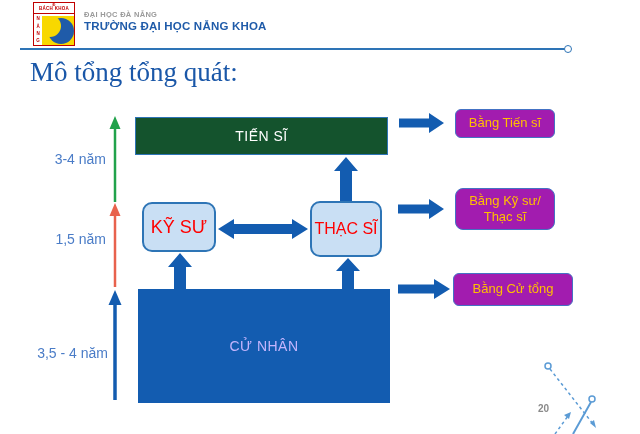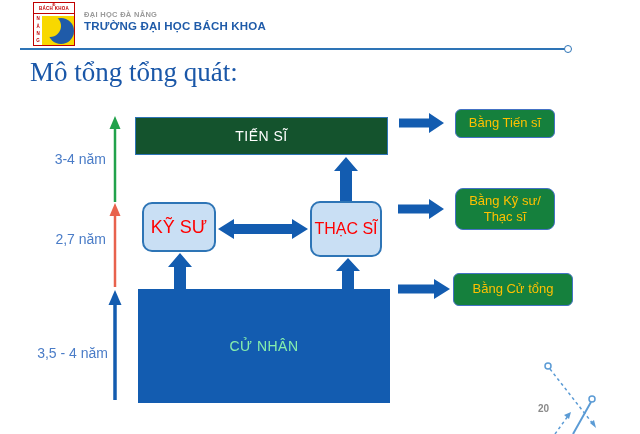--- a/index.html
+++ b/index.html
@@ -30,24 +30,24 @@
   .slide-title{
     left:30px;top:57px;font-family:"Liberation Serif",serif;
     font-size:27px;color:#1A57A8;
   }
 
   
   .lvl-box{display:flex;align-items:center;justify-content:center;box-sizing:border-box;}
   #box-tien-si{left:135px;top:117px;width:253px;height:38px;background:#14532d;border:1px solid #2E74B6;color:#ffffff;font-size:14px;letter-spacing:.5px;}
   #box-ky-su{left:142px;top:202px;width:74px;height:50px;background:#C9DFF4;border:2px solid #2E75B6;border-radius:10px;color:#FF0000;font-size:18px;}
   #box-thac-si{left:310px;top:201px;width:72px;height:56px;background:#C9DFF4;border:2px solid #2E75B6;border-radius:10px;color:#FF0000;font-size:16px;}
-  #box-cu-nhan{left:138px;top:289px;width:252px;height:114px;background:#135CB0;color:#86efac;font-size:14px;letter-spacing:.5px;}
+  #box-cu-nhan{left:138px;top:289px;width:252px;height:114px;background:#135CB0;color:#c4b5fd;font-size:14px;letter-spacing:.5px;}
 
   
-  .deg-box{background:#15803d;border:1px solid #4472C4;border-radius:6px;color:#FFC000;font-size:13px;display:flex;align-items:center;justify-content:center;text-align:center;line-height:1.25;box-sizing:border-box;}
+  .deg-box{background:#a21caf;border:1px solid #4472C4;border-radius:6px;color:#FFC000;font-size:13px;display:flex;align-items:center;justify-content:center;text-align:center;line-height:1.25;box-sizing:border-box;}
   #deg-tien-si{left:455px;top:109px;width:100px;height:29px;}
   #deg-ky-su{left:455px;top:188px;width:100px;height:42px;border-radius:8px;}
   #deg-cu-nhan{left:453px;top:273px;width:120px;height:33px;}
 
   
   .dur{width:88px;text-align:right;font-size:14px;color:#4A7CC7;}
   #dur-1{left:18px;top:151px;}
   #dur-2{left:18px;top:231px;}
   #dur-3{left:20px;top:345px;}
 
@@ -75,21 +75,21 @@
       <div class="logo-main">
         <svg width="32" height="29" viewBox="0 0 32 29">
           <rect x="0" y="0" width="32" height="29" fill="#F8D800"></rect>
           <circle cx="19" cy="15" r="13" fill="#1F5BA9"></circle>
           <circle cx="8" cy="10" r="11" fill="#F8D800"></circle>
         </svg>
       </div>
     </div>
   </div>
   <div class="abs org-name">ĐẠI HỌC ĐÀ NẴNG</div>
-  <div class="abs school-name">TRƯỜNG ĐẠI HỌC BÁCH KHOA</div>
+  <div class="abs school-name">TRƯỜNG ĐẠI HỌC NẴNG KHOA</div>
   <div class="abs header-line"></div>
   <div class="abs header-line-dot"></div>
 
   <div class="abs slide-title">Mô tổng tổng quát:</div>
 
   <div class="abs lvl-box" id="box-tien-si">
     <span>TIẾN SĨ</span>
   </div>
   <div class="abs lvl-box" id="box-ky-su">
     <span>KỸ SƯ</span>
@@ -156,21 +156,21 @@
     </svg>
   </div>
   <div class="abs" style="left:107px;top:290px;">
     <svg width="16" height="111" viewBox="0 0 16 111">
       <line x1="8" y1="13" x2="8" y2="110" stroke="#135CB0" stroke-width="3.5"></line>
       <polygon points="8,0 1.5,15 14.5,15" fill="#135CB0"></polygon>
     </svg>
   </div>
 
   <div class="abs dur" id="dur-1">3-4 năm</div>
-  <div class="abs dur" id="dur-2">2,7 năm</div>
+  <div class="abs dur" id="dur-2">1,5 năm</div>
   <div class="abs dur" id="dur-3">3,5 - 4 năm</div>
 
   <div class="abs deg-box" id="deg-tien-si">
     <span>Bằng Tiến sĩ</span>
   </div>
   <div class="abs deg-box" id="deg-ky-su">
     <span>Bằng Kỹ sư/ Thạc sĩ</span>
   </div>
   <div class="abs deg-box" id="deg-cu-nhan">
     <span>Bằng Cử tổng</span>

